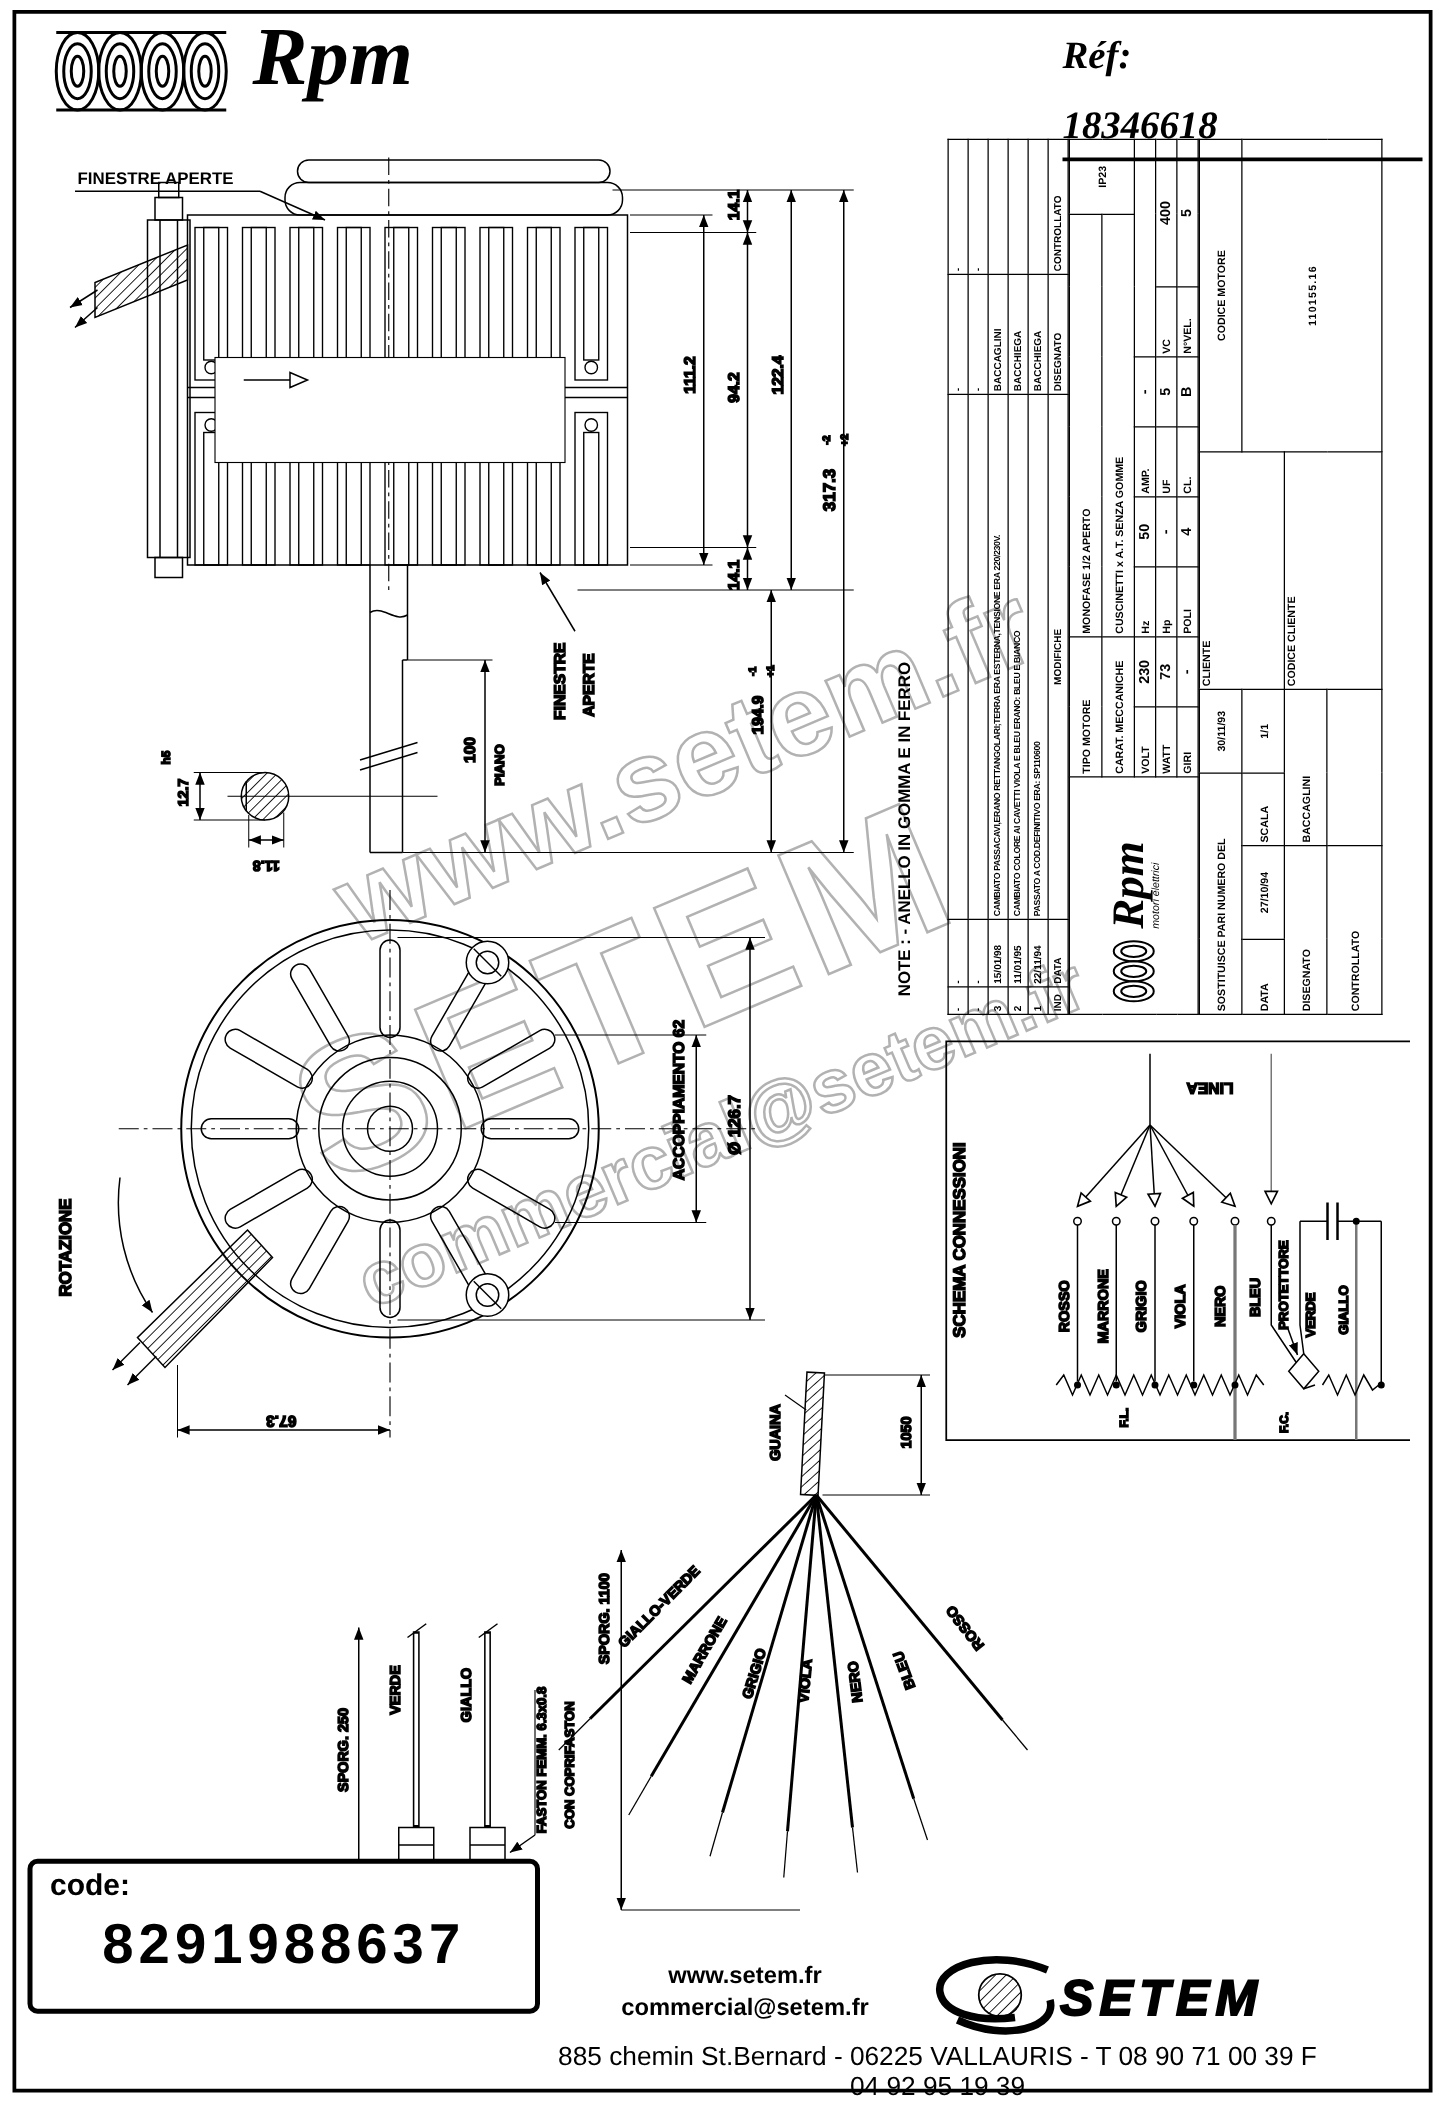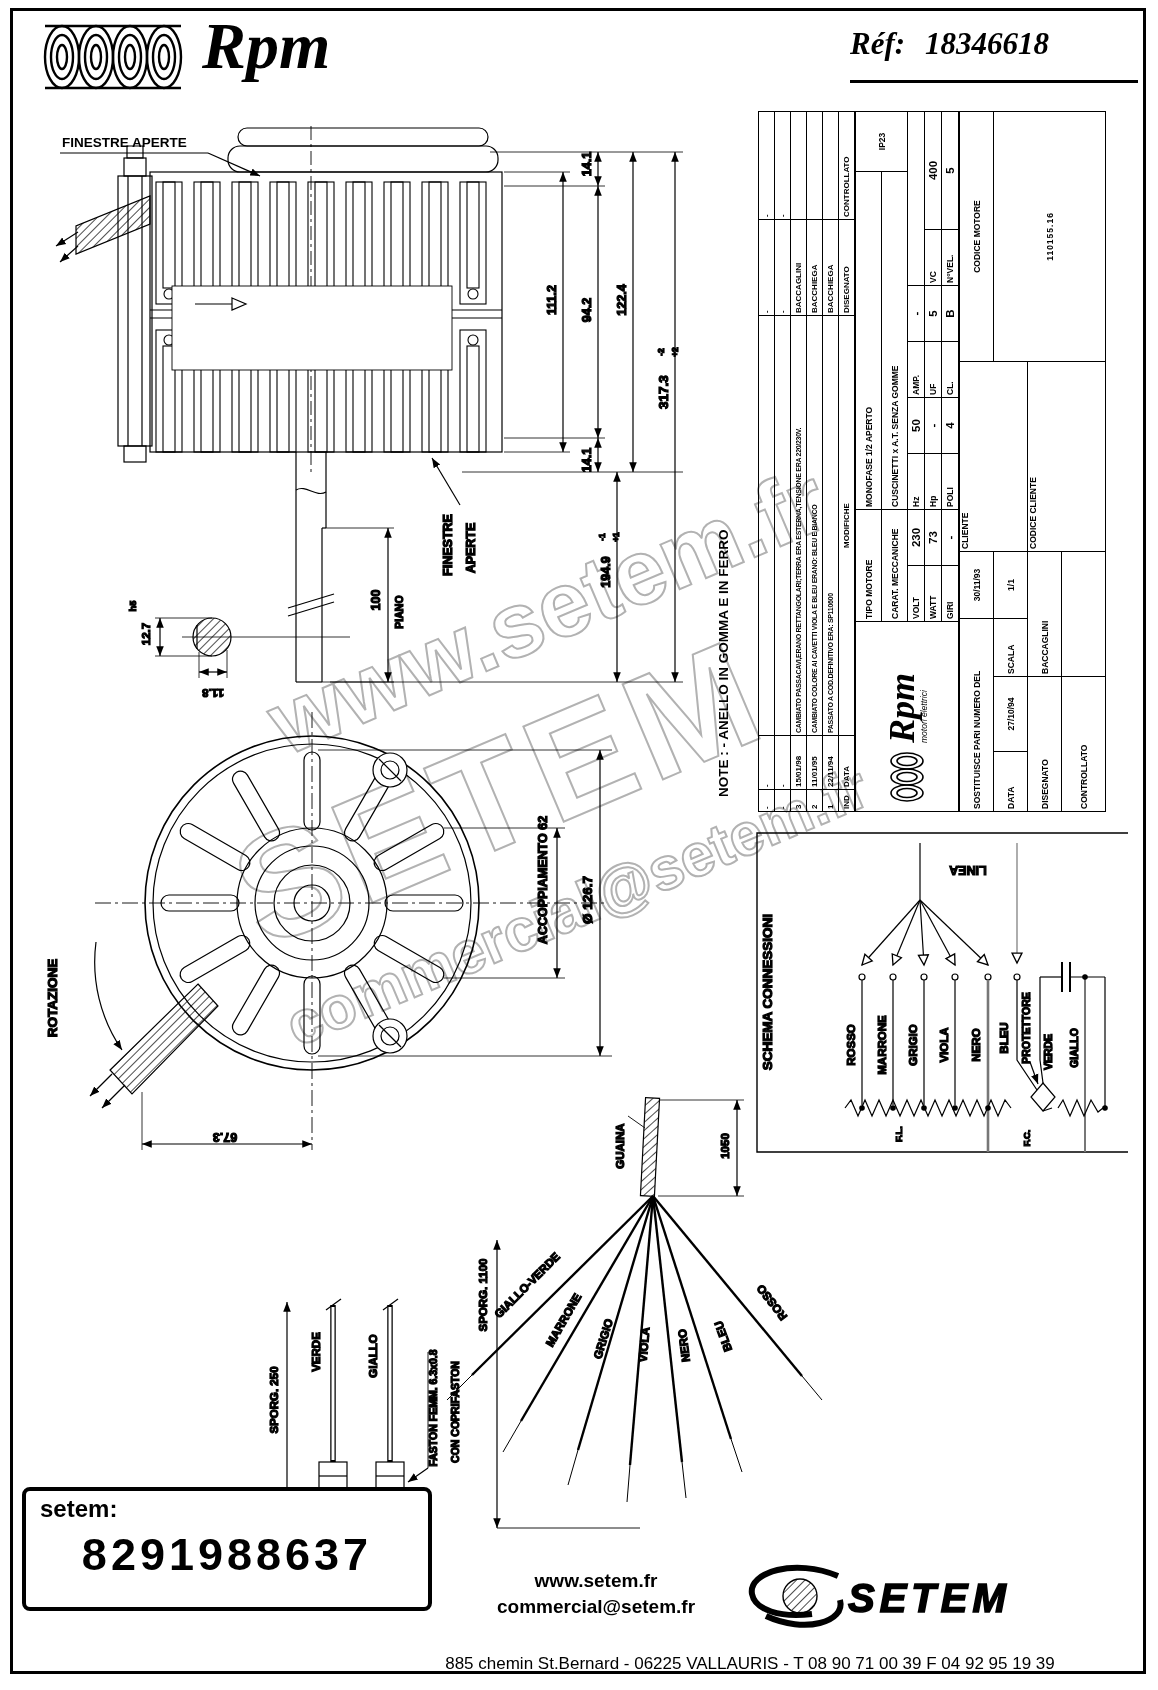--- a/index.html
+++ b/index.html
@@ -3,22 +3,22 @@
 <meta charset="utf-8">
 <style>
   html,body{margin:0;padding:0;background:#fff;}
   #page{position:relative;width:1158px;height:1690px;background:#fff;overflow:hidden;
         font-family:"Liberation Sans",sans-serif;color:#000;}
   #frame{position:absolute;left:10px;top:8px;width:1130px;height:1660px;border:3px solid #000;}
   
   #brand-rpm{position:absolute;left:202px;top:8px;font-family:"Liberation Serif",serif;
              font-style:italic;font-weight:bold;font-size:66px;}
   #ref-box{position:absolute;left:850px;top:26px;width:288px;border-bottom:3px solid #000;
-           padding-bottom:18px;font-family:"Liberation Serif",serif;font-style:italic;
-           font-weight:bold;font-size:31px;display:flex;gap:20px;}
+           padding-bottom:8px;font-family:"Liberation Serif",serif;font-style:italic;
+           font-weight:bold;font-size:31px;display:flex;gap:20px;flex-direction:column;}
   
   #tblock{position:absolute;left:758px;top:112px;width:700px;height:340px;
           transform-origin:0 0;transform:rotate(-90deg) translateX(-700px);}
   #tblock table{border-collapse:collapse;table-layout:fixed;width:700px;}
   #tblock td{border:1px solid #000;padding:0 2px;overflow:hidden;white-space:nowrap;
              font-weight:bold;vertical-align:middle;}
   .ta td{height:15px;font-size:8px;}
   .ta .mod{font-size:7px;letter-spacing:-0.3px;}
   .tb td{font-size:8.5px;}
   .tb .val{font-size:11.5px;text-align:center;}
@@ -36,21 +36,21 @@
   #code-box{position:absolute;left:22px;top:1487px;width:402px;height:116px;
             border:4px solid #000;border-radius:8px;background:#fff;}
   #code-label{position:absolute;left:14px;top:4px;font-size:24px;font-weight:bold;}
   #code-value{position:absolute;left:0;top:38px;width:100%;text-align:center;
               font-size:45px;font-weight:bold;letter-spacing:4px;}
   #url-line{position:absolute;left:460px;top:1570px;width:272px;text-align:center;
             font-size:19px;font-weight:bold;}
   #email-line{position:absolute;left:430px;top:1596px;width:332px;text-align:center;
             font-size:19px;font-weight:bold;}
   #address-line{position:absolute;left:440px;top:1634px;width:620px;text-align:center;
-            font-size:17px;margin-top:20px;}
+            font-size:21px;}
   svg text{font-family:"Liberation Sans",sans-serif;fill:#000;}
   .t13{font-size:13.5px;font-weight:bold;}
   .t12{font-size:12.5px;font-weight:bold;}
   .t11{font-size:11.5px;font-weight:bold;}
   .t10{font-size:10.5px;font-weight:bold;}
   .t9{font-size:9.5px;font-weight:bold;}
   .t8{font-size:8.5px;font-weight:bold;}
   .wm{font-weight:bold;fill:#ffffff;fill-opacity:0.25;stroke:#b2b2b2;stroke-width:2px;}
 </style>
 </head>
@@ -571,19 +571,19 @@
       </tr>
       <tr style="height:44px">
         <td colspan="2">CONTROLLATO</td>
         <td colspan="2"></td>
       </tr>
     </tbody>
       </table>
   </div>
 
   <div id="code-box">
-    <div id="code-label">setem:</div>
+    <div id="code-label">code:</div>
     <div id="code-value">8291988637</div>
   </div>
   <div id="url-line">www.setem.fr</div>
   <div id="email-line">commercial@setem.fr</div>
   <div id="address-line">885 chemin St.Bernard  -  06225 VALLAURIS  -  T 08 90 71 00 39   F 04 92 95 19 39</div>
 </div>
 
 </body></html>

